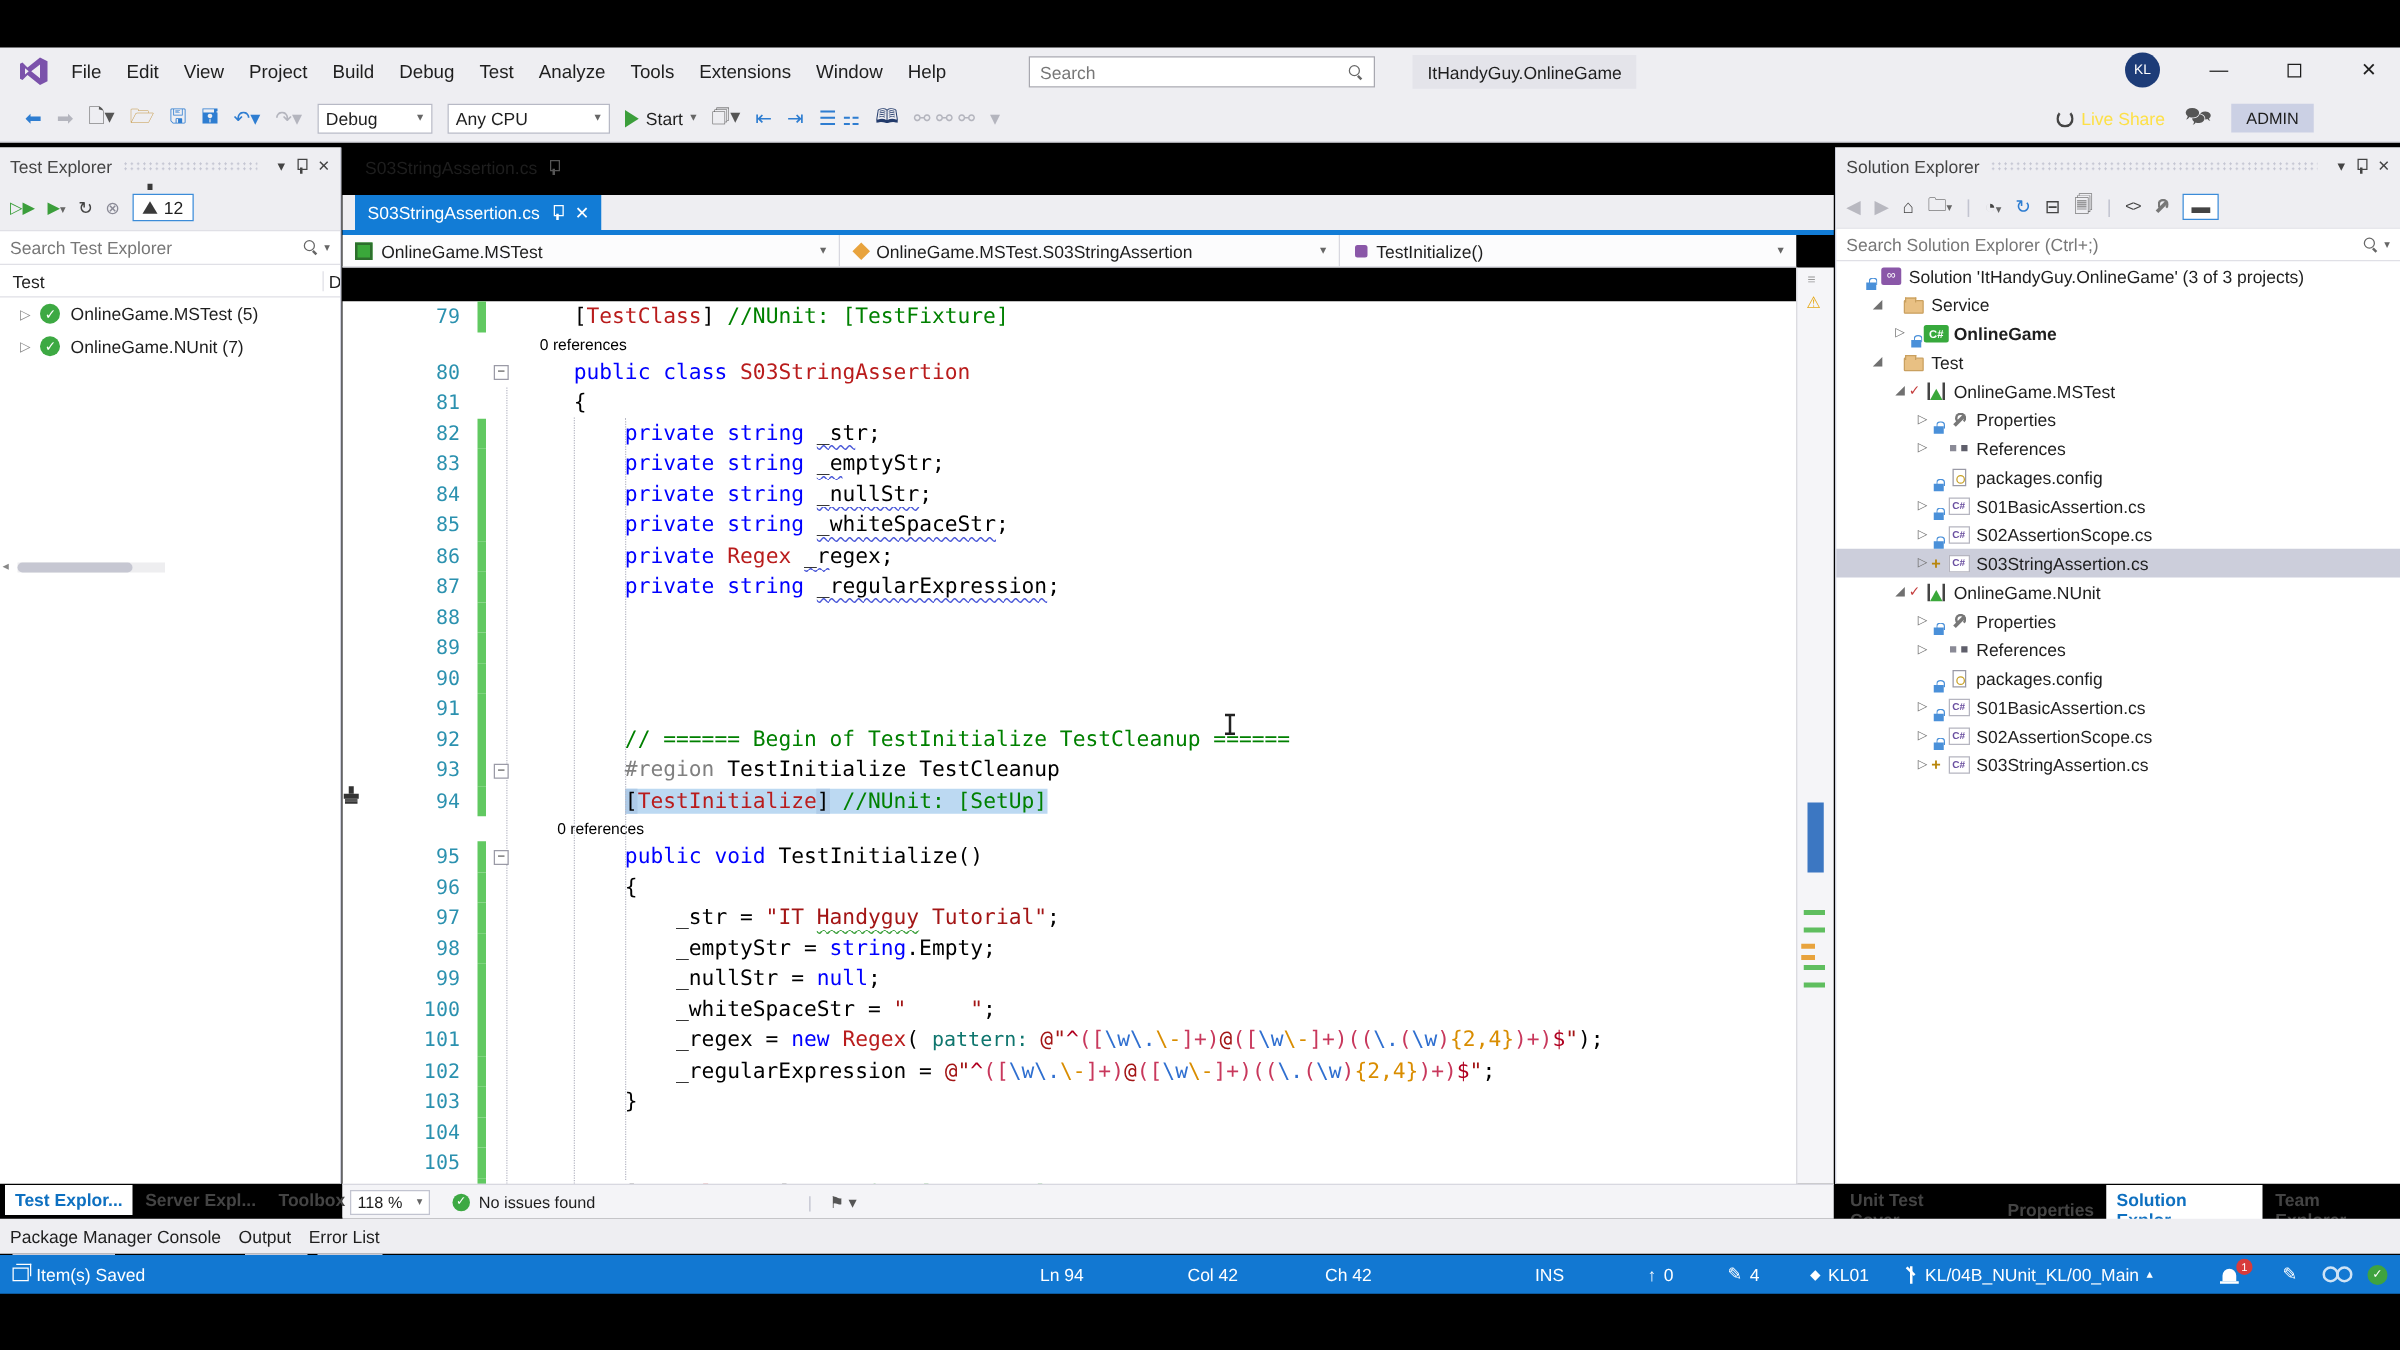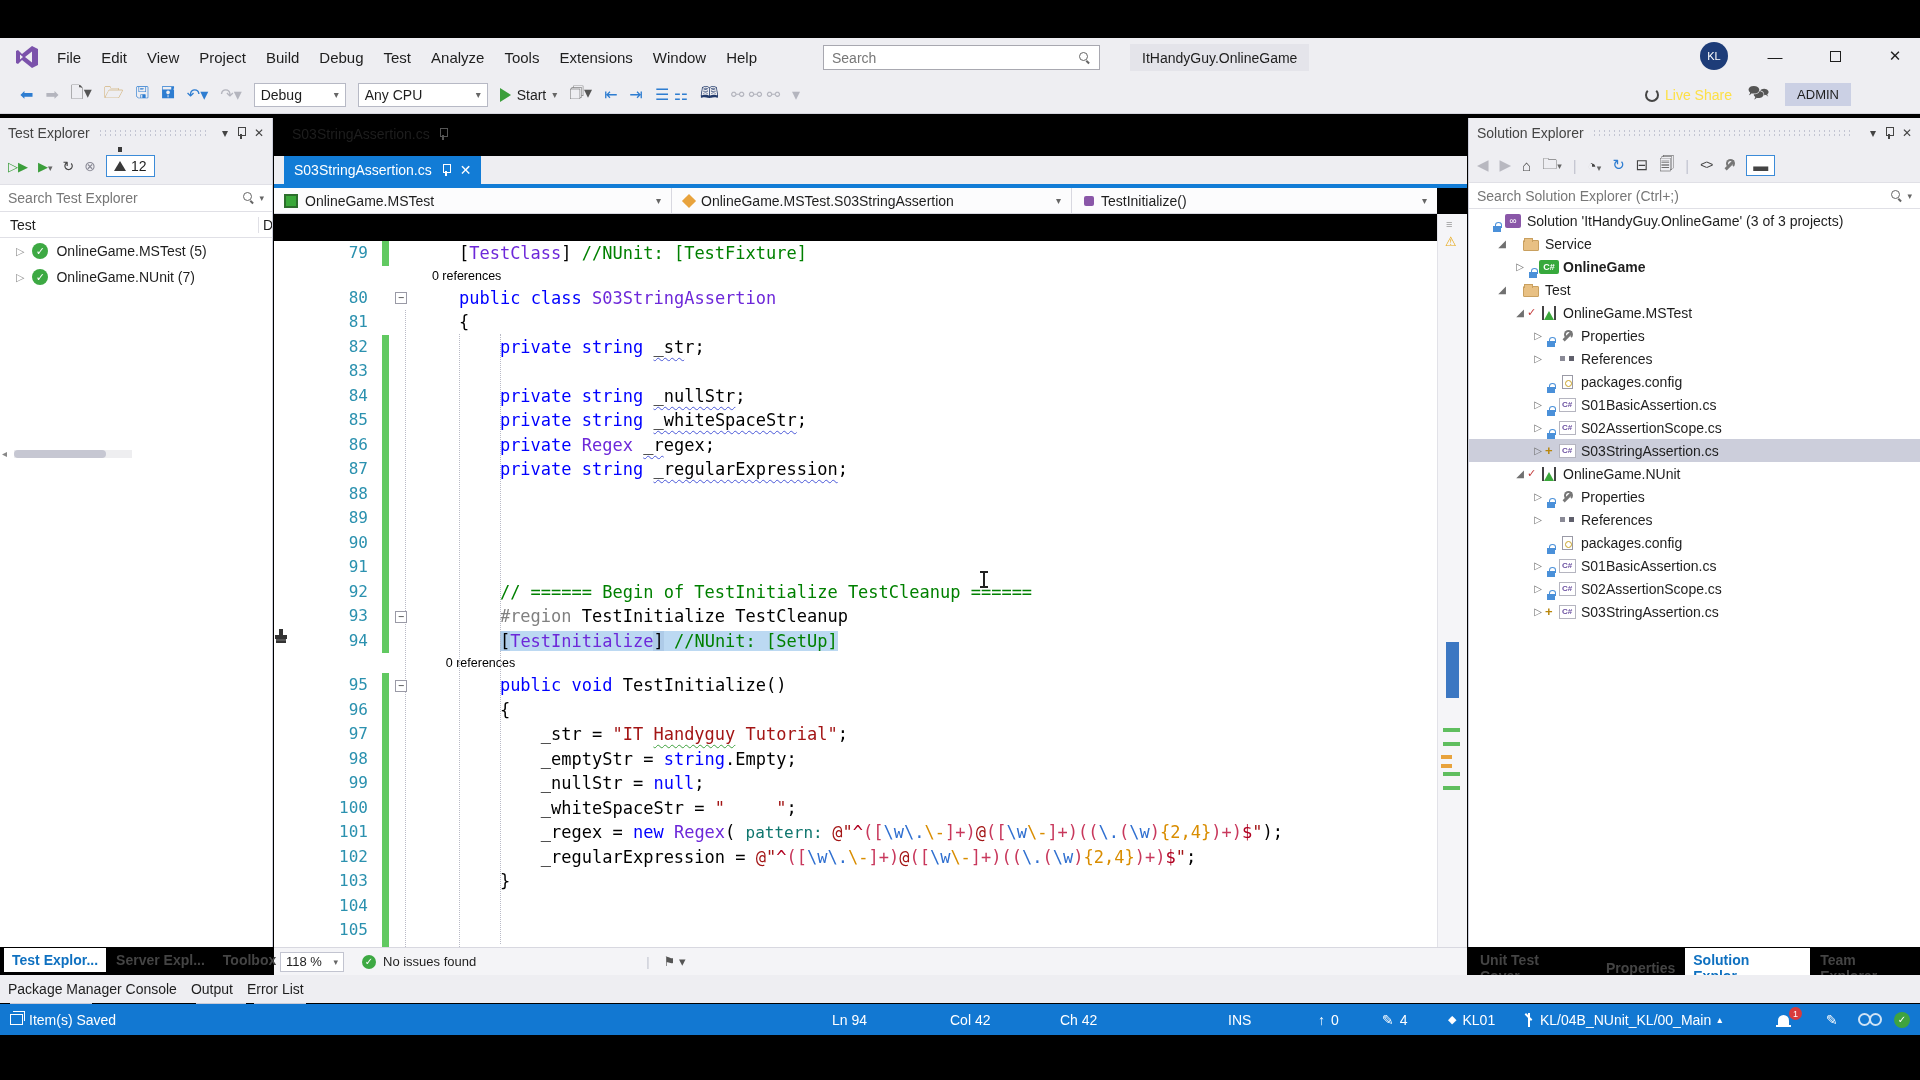--- a/index.html
+++ b/index.html
@@ -73,21 +73,21 @@
   .code-row { display:flex; height:24.5px; line-height:24.5px; font-family:"DejaVu Sans Mono","Liberation Mono",monospace; font-size:17px; white-space:pre; }
   .lens-row { display:flex; height:20px; line-height:20px; font-size:12.5px; color:#8A8A8A; font-family:"Liberation Sans",sans-serif; }
   .g-col { width:44px; flex:none; }
   .n-col { width:64px; flex:none; text-align:right; padding-right:14px; color:#2B91AF; font-size:16px; }
   .c-col { width:10px; flex:none; }
   .c-col.chg { background:linear-gradient(to right, #61C961 0 7px, transparent 7px); }
   .f-col { width:26px; flex:none; position:relative; }
   .fold-box { position:absolute; left:3px; top:6.5px; width:12px; height:12px; border:1px solid #9A9AA6; background:#fff; color:#444; font-size:10px; line-height:10px; text-align:center; }
   .t-col { flex:1; color:#000; }
   .sel-span { background:#BCD9F2; }
-  .c-pl { color:#000; } .c-kw { color:#0000FF; } .c-ty { color:#6d28d9; }
+  .c-pl { color:#000; } .c-kw { color:#0000FF; } .c-ty { color:#b91c1c; }
   .c-cm { color:#008000; } .c-st { color:#A31515; } .c-pp { color:#808080; }
   .c-bm { color:#000; background:#AECBE8; }
   .c-hint { color:#0f766e; font-size:16px; }
   .c-rxq { color:#A31515; } .c-rxa { color:#B00020; } .c-rxp { color:#C8385C; }
   .c-rxe { color:#2F6FD0; } .c-rxo { color:#D98D00; }
   .c-sqb { text-decoration:underline wavy #4A58D8 1px; text-underline-offset:4px; }
   .c-sqg { text-decoration:underline wavy #3CA03C 1px; text-underline-offset:4px; }
   .guide { position:absolute; width:0; border-left:1px dotted #B9BAC6; }
   .glyph-sphere { width:14px; height:14px; margin:5px auto 0; border-radius:50%; background:radial-gradient(circle at 35% 30%, #6B6B6B, #2B2B2B 70%); }
   .glyph-brush { width:14px; height:15px; margin:4px auto 0; position:relative; }
@@ -313,21 +313,21 @@
       <div class="lens-row">
         <span class="g-col"></span>
         <span class="n-col"></span>
         <span class="c-col"></span>
         <span class="f-col"></span>
         <span class="t-col" style="white-space: pre;">    0 references</span>
       </div>
       <div class="code-row"><span class="g-col"><span class="glyph-sphere"></span></span><span class="n-col">80</span><span class="c-col"></span><span class="f-col"><span class="fold-box">−</span></span><span class="t-col"><span class="c-pl">    </span><span class="c-kw">public</span><span class="c-pl"> </span><span class="c-kw">class</span><span class="c-pl"> </span><span class="c-ty">S03StringAssertion</span></span></div>
       <div class="code-row"><span class="g-col"></span><span class="n-col">81</span><span class="c-col"></span><span class="f-col"></span><span class="t-col"><span class="c-pl">    {</span></span></div>
       <div class="code-row"><span class="g-col"></span><span class="n-col">82</span><span class="c-col chg"></span><span class="f-col"></span><span class="t-col"><span class="c-pl">        </span><span class="c-kw">private</span><span class="c-pl"> </span><span class="c-kw">string</span><span class="c-pl"> </span><span class="c-pl c-sqb">_st</span><span class="c-pl">r;</span></span></div>
-      <div class="code-row"><span class="g-col"></span><span class="n-col">83</span><span class="c-col chg"></span><span class="f-col"></span></div>
+      <div class="code-row"><span class="g-col"></span><span class="n-col">83</span><span class="c-col chg"></span><span class="f-col"></span><span class="t-col"><span class="c-pl">        </span><span class="c-kw">private</span><span class="c-pl"> </span><span class="c-kw">string</span><span class="c-pl"> </span><span class="c-pl c-sqb">_e</span><span class="c-pl">mptyStr;</span></span></div>
       <div class="code-row"><span class="g-col"></span><span class="n-col">84</span><span class="c-col chg"></span><span class="f-col"></span><span class="t-col"><span class="c-pl">        </span><span class="c-kw">private</span><span class="c-pl"> </span><span class="c-kw">string</span><span class="c-pl"> </span><span class="c-pl c-sqb">_nullStr</span><span class="c-pl">;</span></span></div>
       <div class="code-row"><span class="g-col"></span><span class="n-col">85</span><span class="c-col chg"></span><span class="f-col"></span><span class="t-col"><span class="c-pl">        </span><span class="c-kw">private</span><span class="c-pl"> </span><span class="c-kw">string</span><span class="c-pl"> </span><span class="c-pl c-sqb">_whiteSpaceStr</span><span class="c-pl">;</span></span></div>
       <div class="code-row"><span class="g-col"></span><span class="n-col">86</span><span class="c-col chg"></span><span class="f-col"></span><span class="t-col"><span class="c-pl">        </span><span class="c-kw">private</span><span class="c-pl"> </span><span class="c-ty">Regex</span><span class="c-pl"> </span><span class="c-pl c-sqb">_r</span><span class="c-pl">egex;</span></span></div>
       <div class="code-row"><span class="g-col"></span><span class="n-col">87</span><span class="c-col chg"></span><span class="f-col"></span><span class="t-col"><span class="c-pl">        </span><span class="c-kw">private</span><span class="c-pl"> </span><span class="c-kw">string</span><span class="c-pl"> </span><span class="c-pl c-sqb">_regularExpression</span><span class="c-pl">;</span></span></div>
       <div class="code-row"><span class="g-col"></span><span class="n-col">88</span><span class="c-col chg"></span><span class="f-col"></span><span class="t-col"></span></div>
       <div class="code-row"><span class="g-col"></span><span class="n-col">89</span><span class="c-col chg"></span><span class="f-col"></span><span class="t-col"></span></div>
       <div class="code-row"><span class="g-col"></span><span class="n-col">90</span><span class="c-col chg"></span><span class="f-col"></span><span class="t-col"></span></div>
       <div class="code-row"><span class="g-col"></span><span class="n-col">91</span><span class="c-col chg"></span><span class="f-col"></span><span class="t-col"></span></div>
       <div class="code-row"><span class="g-col"></span><span class="n-col">92</span><span class="c-col chg"></span><span class="f-col"></span><span class="t-col"><span class="c-pl">        </span><span class="c-cm">// ====== Begin of TestInitialize TestCleanup ======</span></span></div>
       <div class="code-row"><span class="g-col"></span><span class="n-col">93</span><span class="c-col chg"></span><span class="f-col"><span class="fold-box">−</span></span><span class="t-col"><span class="c-pl">        </span><span class="c-pp">#region</span><span class="c-pl"> TestInitialize TestCleanup</span></span></div>

